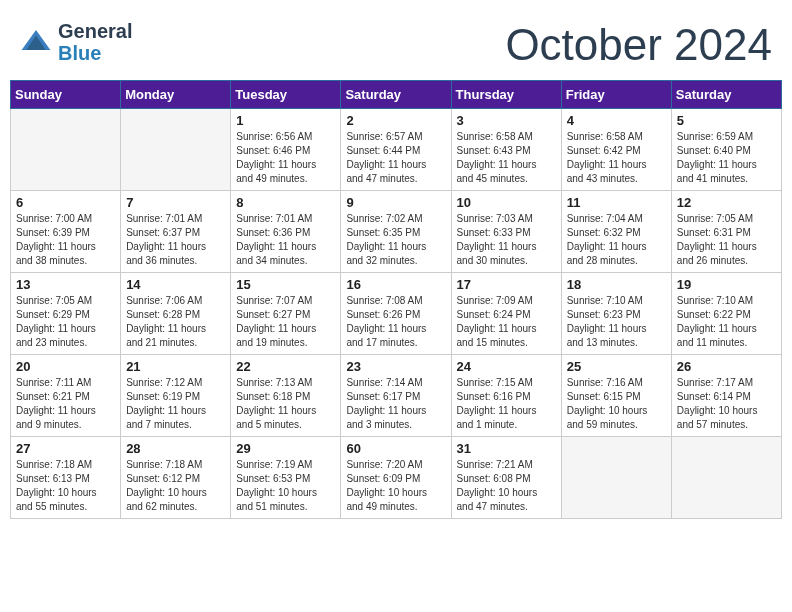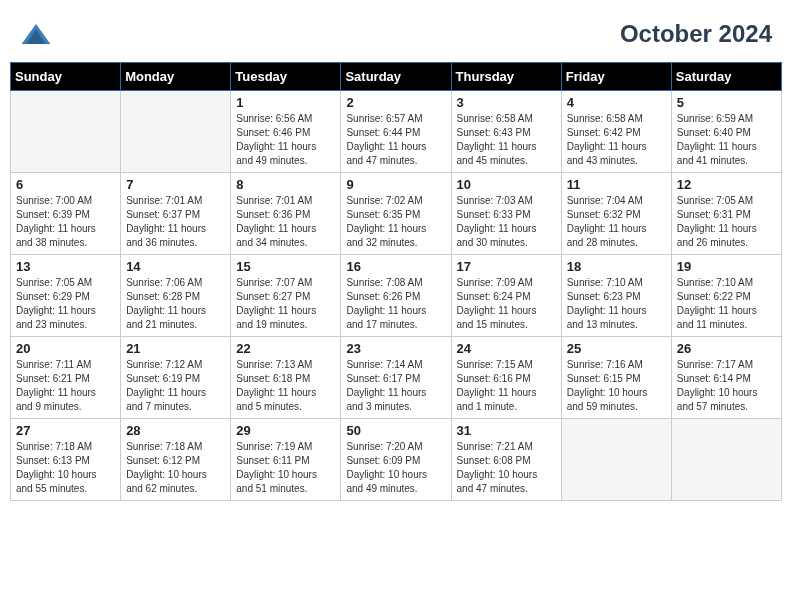--- a/index.html
+++ b/index.html
@@ -29,36 +29,36 @@
     .logo-text .general { color: #2c3e50; }
     .logo-text .blue { color: #2980b9; }
     .logo-icon {
       width: 32px;
       height: 32px;
     }
     .title-block {
       text-align: right;
     }
     .month-title {
-      font-size: 24px;
+      font-size: 44px;
       color: #2c3e50;
-      font-weight: bold;
+      font-weight: normal;
       margin-left: 16px;
     }
     .location-title {
       font-size: 16px;
       color: #555;
     }
     .calendar {
       width: 100%;
       border-collapse: collapse;
       margin-top: 5px;
     }
     .calendar th {
-      background: #000000;
+      background: #4c1d95;
       color: #fff;
       padding: 6px 4px;
       font-size: 13px;
       font-weight: bold;
       text-align: left;
       border: 1px solid #2c6aa0;
     }
     .calendar td {
       border: 1px solid #ccc;
       vertical-align: top;
@@ -90,20 +90,24 @@
   </style>
 </head>
 <body>
 
 <div class="header">
   <div class="logo">
     <svg class="logo-icon" viewBox="0 0 40 40">
       <polygon points="20,5 38,30 2,30" fill="#3a7ebf"></polygon>
       <polygon points="20,12 32,30 8,30" fill="#2c5f8a"></polygon>
     </svg>
+    <div class="logo-text">
+      <span class="general">General</span><br>
+      <span class="blue">Blue</span>
+    </div>
   </div>
   <div class="title-block">
     <div class="month-title">October 2024</div>
   </div>
 </div>
 
 <table class="calendar">
   <thead>
     <tr>
     <th>Sunday</th>
@@ -234,24 +238,24 @@
         <td>
           <div class="day-number">27</div>
           <div class="day-info"><span>Sunrise: 7:18 AM</span><br><span>Sunset: 6:13 PM</span><br><span>Daylight: 10 hours and 55 minutes.</span></div>
         </td>
         <td>
           <div class="day-number">28</div>
           <div class="day-info"><span>Sunrise: 7:18 AM</span><br><span>Sunset: 6:12 PM</span><br><span>Daylight: 10 hours and 62 minutes.</span></div>
         </td>
         <td>
           <div class="day-number">29</div>
-          <div class="day-info"><span>Sunrise: 7:19 AM</span><br><span>Sunset: 6:11 PM</span><br><span>Daylight: 10 hours and 51 minutes.</span></div>
-        </td>
-        <td>
-          <div class="day-number">50</div>
+          <div class="day-info"><span>Sunrise: 7:19 AM</span><br><span>Sunset: 6:53 PM</span><br><span>Daylight: 10 hours and 51 minutes.</span></div>
+        </td>
+        <td>
+          <div class="day-number">60</div>
           <div class="day-info"><span>Sunrise: 7:20 AM</span><br><span>Sunset: 6:09 PM</span><br><span>Daylight: 10 hours and 49 minutes.</span></div>
         </td>
         <td>
           <div class="day-number">31</div>
           <div class="day-info"><span>Sunrise: 7:21 AM</span><br><span>Sunset: 6:08 PM</span><br><span>Daylight: 10 hours and 47 minutes.</span></div>
         </td>
         <td class="empty"></td>
         <td class="empty"></td>
       </tr>
     </tbody>

